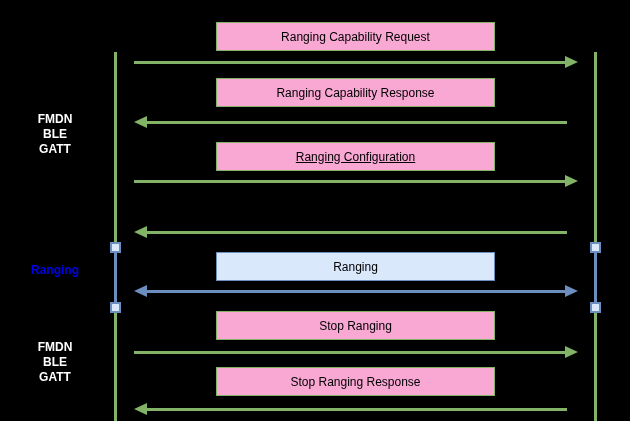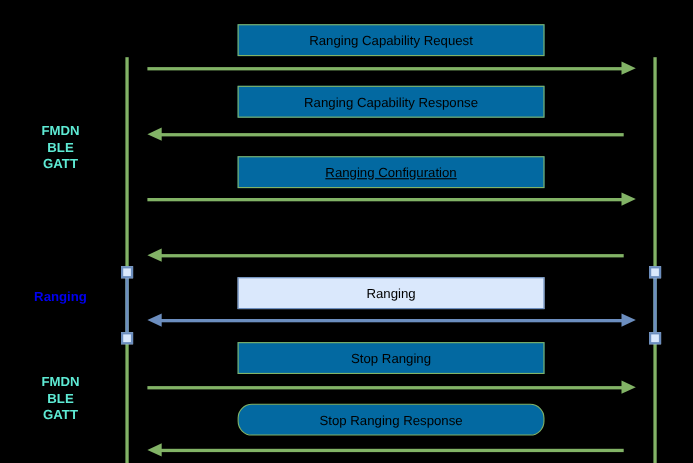--- a/index.html
+++ b/index.html
@@ -8,39 +8,39 @@
     font-family:"Liberation Sans",sans-serif;
   }
   
   .lifeline{position:absolute;width:3px;background:#82b366;}
   .lifeline-blue{position:absolute;width:3px;background:#6c8ebf;}
   
   .sq{position:absolute;width:7px;height:7px;background:#dae8fc;border:2px solid #6c8ebf;}
   
   .box{
     position:absolute;left:216px;width:277px;height:27px;
-    border:1.5px solid #82b366;background:#0369a1;
+    border:1.5px solid #82b366;background:#f9a8d4;
     display:flex;align-items:center;justify-content:center;
     font-size:12px;color:#000;
   }
   .box.blue{border-color:#6c8ebf;background:#dae8fc;}
   
   .aline{position:absolute;height:3px;background:#82b366;}
   .aline.blue{background:#6c8ebf;}
   .head{position:absolute;width:0;height:0;border-top:6px solid transparent;border-bottom:6px solid transparent;}
   .head.r{border-left:13px solid #82b366;}
   .head.l{border-right:13px solid #82b366;}
   .head.r.blue{border-left-color:#6c8ebf;}
   .head.l.blue{border-right-color:#6c8ebf;}
   
   .side-label{
     position:absolute;left:10px;width:90px;text-align:center;
     font-size:12px;font-weight:bold;line-height:15px;
   }
-  .side-label.green{color:#5eead4;}
+  .side-label.green{color:#ffffff;}
   .side-label.blue{color:#0000f0;}
 </style>
 </head>
 <body>
 
 <div class="stage">
 
   <div class="lifeline" style="left:114px;top:52px;height:369px;"></div>
   <div class="lifeline" style="left:594px;top:52px;height:369px;"></div>
   <div class="lifeline-blue" style="left:114px;top:247px;height:62px;"></div>
@@ -82,17 +82,17 @@
 
   <div class="box blue" style="top:252px;">Ranging</div>
   <div class="head l blue" style="left:134px;top:285px;"></div>
   <div class="aline blue" style="left:146px;top:290px;width:420px;"></div>
   <div class="head r blue" style="left:565px;top:285px;"></div>
 
   <div class="box" style="top:311px;">Stop Ranging</div>
   <div class="aline" style="left:134px;top:351px;width:432px;"></div>
   <div class="head r" style="left:565px;top:346px;"></div>
 
-  <div class="box" style="top:367px;border-radius:13px;">Stop Ranging Response</div>
+  <div class="box" style="top:367px;">Stop Ranging Response</div>
   <div class="head l" style="left:134px;top:403px;"></div>
   <div class="aline" style="left:146px;top:408px;width:421px;"></div>
 
 </div>
 
 </body></html>

